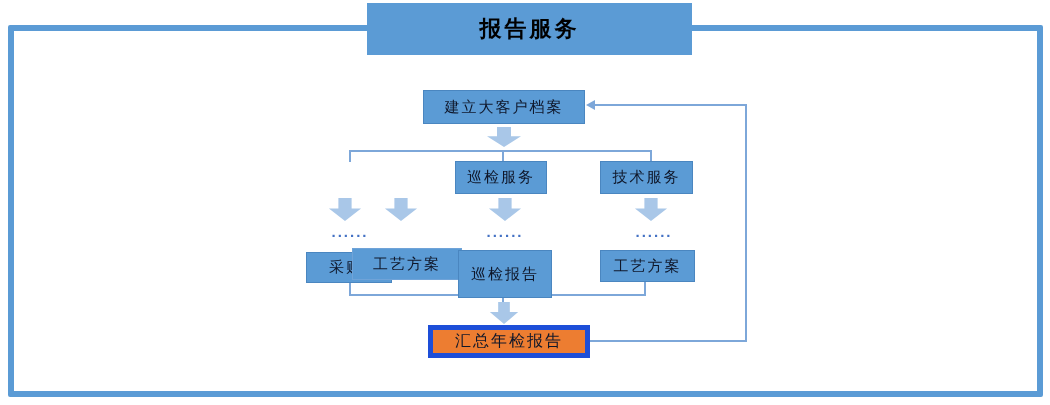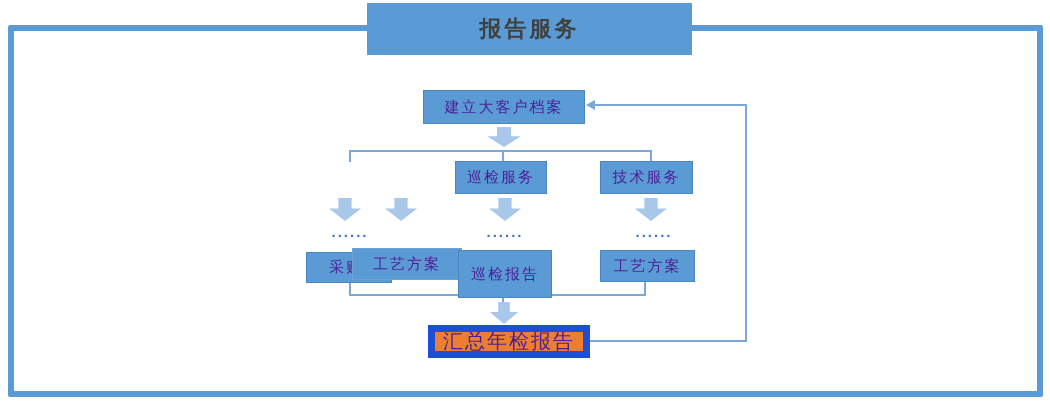--- a/index.html
+++ b/index.html
@@ -6,31 +6,31 @@
   #canvas{
     position:relative;width:1050px;height:405px;background:#ffffff;overflow:hidden;
     font-family:"Liberation Sans","DejaVu Sans",sans-serif;
   }
   .frame{
     position:absolute;left:8px;top:25px;width:1035px;height:372px;
     border:6px solid #5B9BD5;box-sizing:border-box;border-radius:2px;
   }
   .title-box{
     position:absolute;left:367px;top:3px;width:325px;height:52px;
-    background:#5B9BD5;color:#404040;font-size:22px;font-weight:bold;
+    background:#5B9BD5;color:#000000;font-size:22px;font-weight:bold;
     letter-spacing:3px;display:flex;align-items:center;justify-content:center;z-index:3;
   }
   .node{
     position:absolute;background:#5B9BD5;border:1px solid #4a86c0;box-sizing:border-box;
-    color:#4c1d95;font-size:15px;letter-spacing:2px;
+    color:#0f172a;font-size:15px;letter-spacing:2px;
     display:flex;align-items:center;justify-content:center;z-index:2;
   }
   .node.back{justify-content:flex-start;padding-left:22px;z-index:1;}
   .node.front{z-index:2;border:1px solid #6fa3d8;}
-  .node.orange{background:#ED7D31;border:7px solid #1d4ed8;font-size:20px;}
+  .node.orange{background:#ED7D31;border:5px solid #1d4ed8;font-size:16px;}
   .line{position:absolute;background:#7da7d9;z-index:0;}
   .dots{
     position:absolute;color:#4472C4;font-size:15px;font-weight:bold;
     letter-spacing:2px;text-align:center;z-index:1;line-height:12px;
   }
   .blockarrow{position:absolute;z-index:1;}
   .arrowhead-left{
     position:absolute;width:0;height:0;z-index:1;
     border-top:5px solid transparent;border-bottom:5px solid transparent;
     border-right:9px solid #7da7d9;

